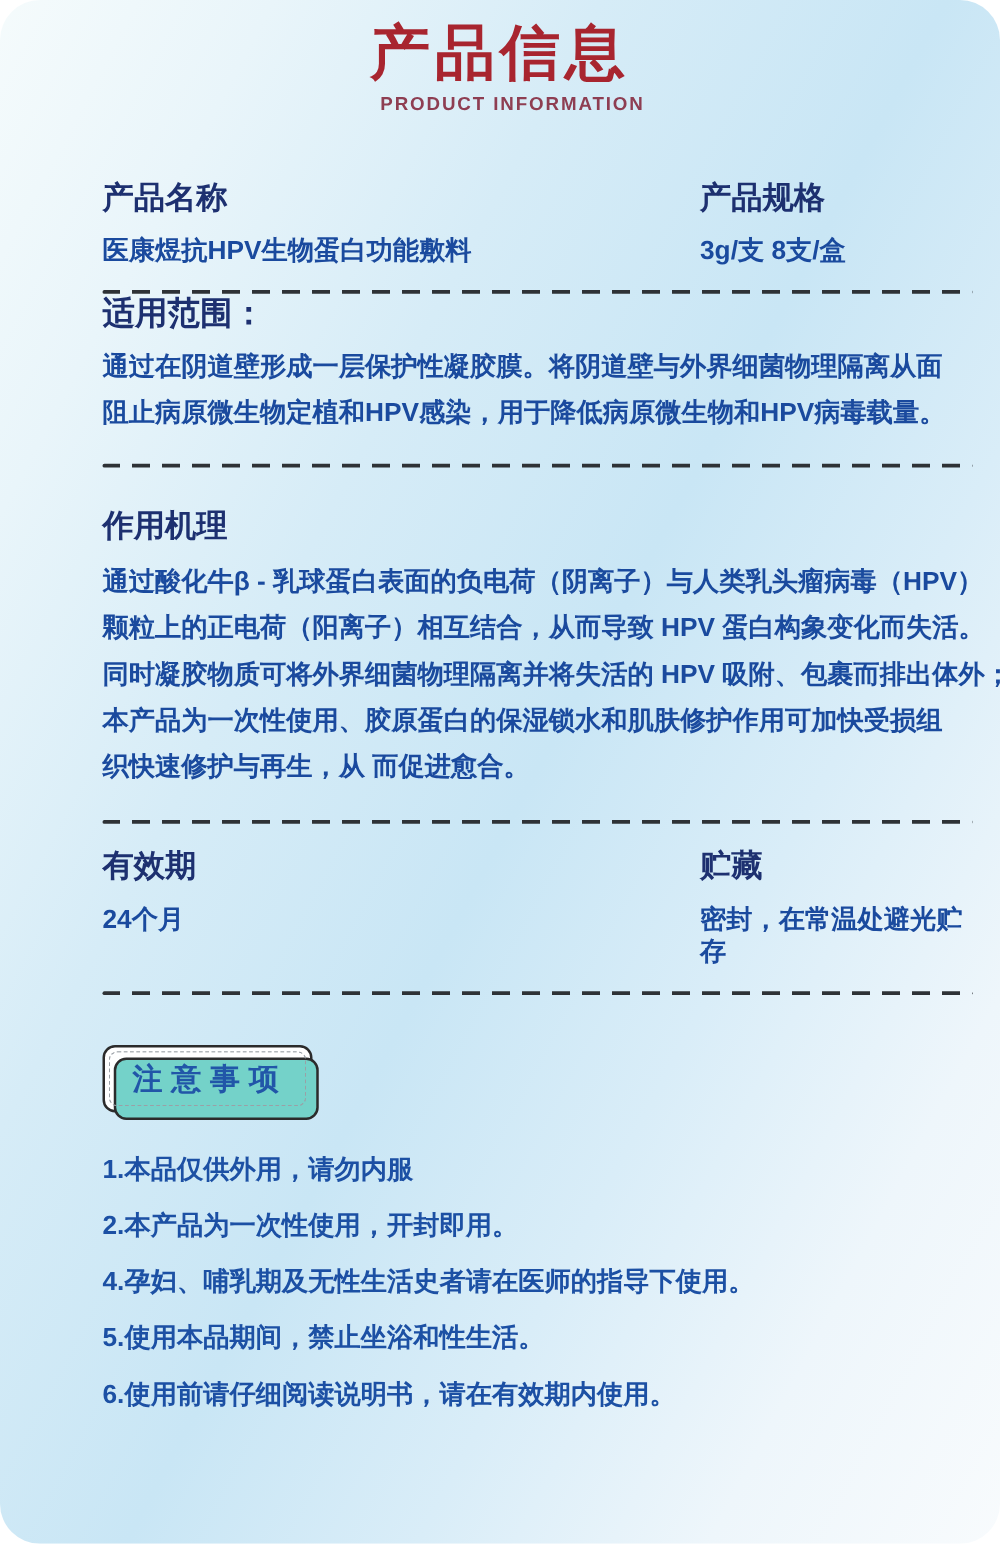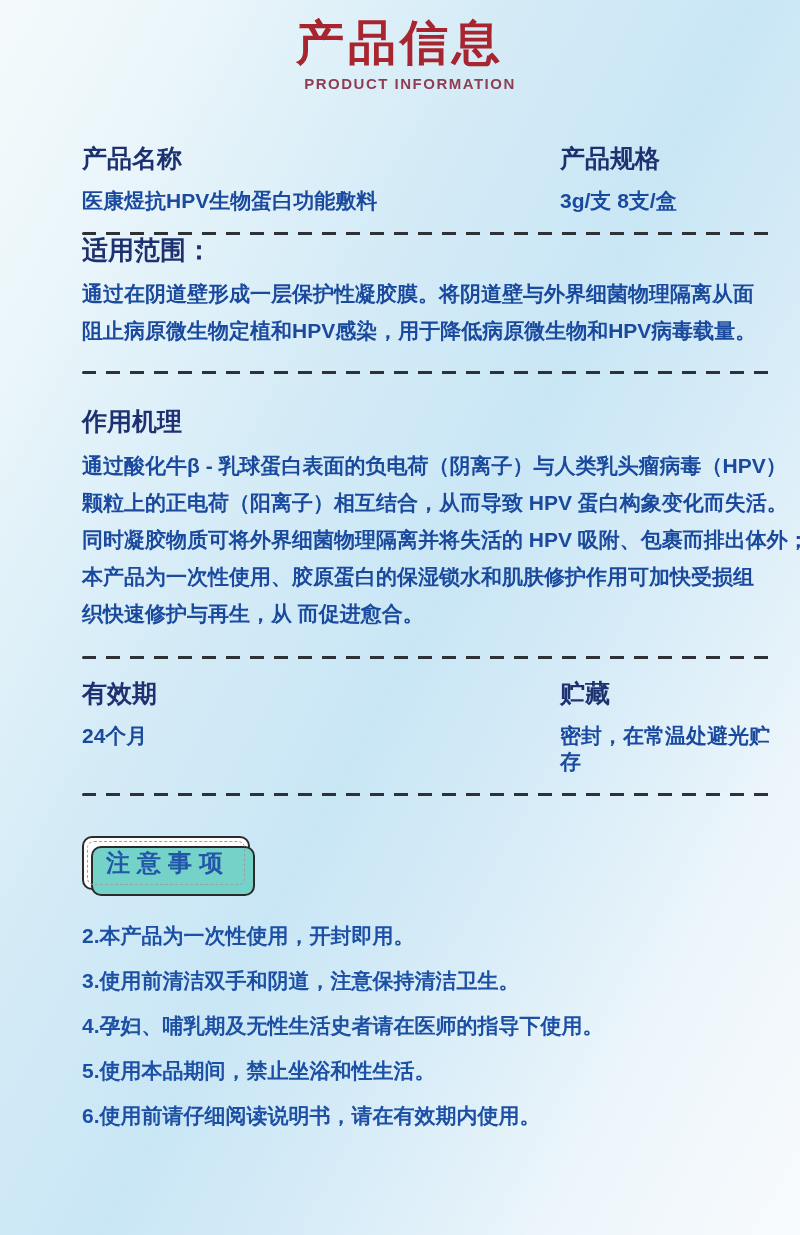--- a/index.html
+++ b/index.html
@@ -14,20 +14,21 @@
     font-weight: bold;
     background:
       linear-gradient(118deg,
         var(--bg_light, #f5fbfc) 0%,
         #e9f5fa 15%,
         #d6ecf7 33%,
         var(--bg_blue, #c9e6f5) 52%,
         #d9edf8 68%,
         #eef6fb 84%,
         #f8fbfd 100%);
+    border-radius: 32px;
   }
 
   .header { padding-top: 16px; text-align: center; }
   .title {
     font-size: 48px;
     line-height: 54px;
     letter-spacing: 4px;
     color: var(--title_red, #a8252f);
     font-weight: bold;
   }
@@ -196,21 +197,21 @@
     <div class="divider divider-4"></div>
 
     <div class="badge-wrap">
       <div class="badge">
         <span class="badge-shadow"></span>
         <span class="badge-label">注意事项</span>
       </div>
     </div>
 
     <ul class="notice-list">
+      <li>1.本品仅供外用，请勿内服</li>
       <li>2.本产品为一次性使用，开封即用。</li>
-      <li>3.使用前清洁双手和阴道，注意保持清洁卫生。</li>
       <li>4.孕妇、哺乳期及无性生活史者请在医师的指导下使用。</li>
       <li>5.使用本品期间，禁止坐浴和性生活。</li>
       <li>6.使用前请仔细阅读说明书，请在有效期内使用。</li>
     </ul>
 
   </div>
 </div>
 
 </body></html>

